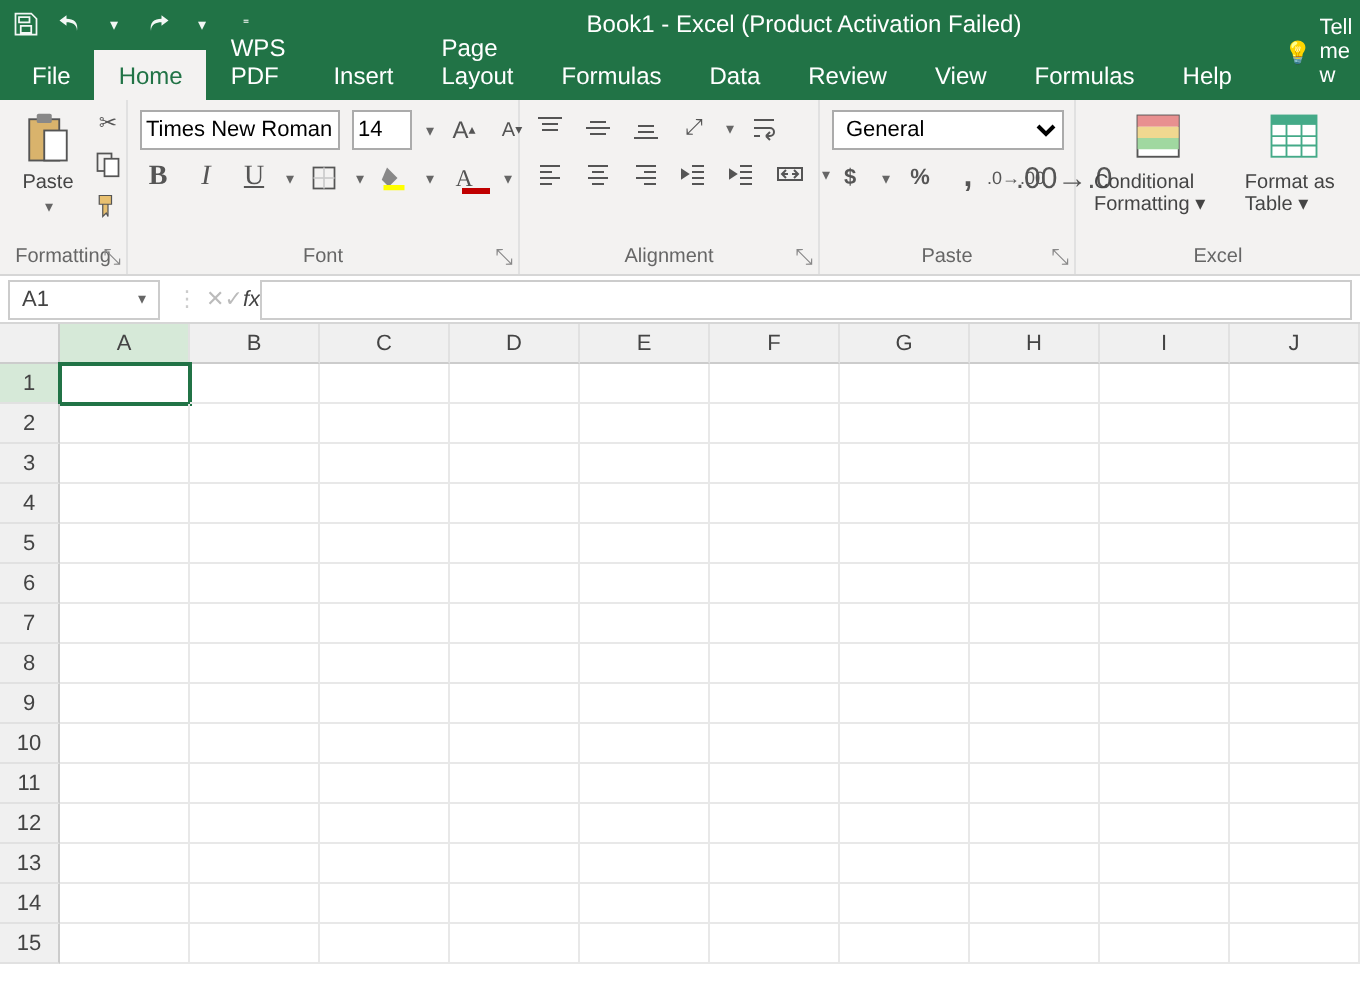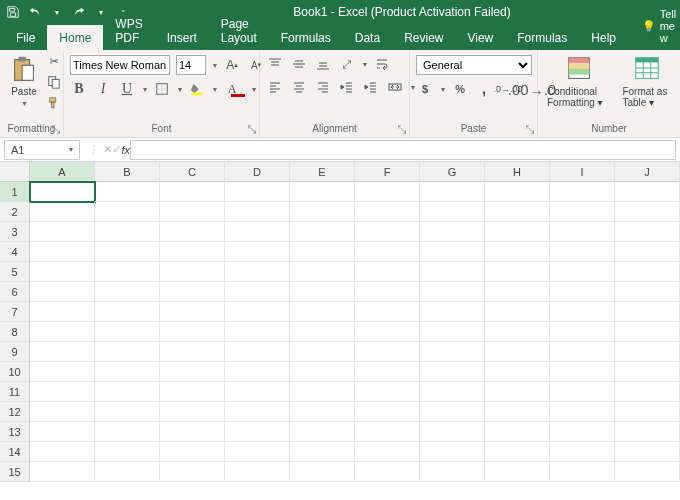--- a/index.html
+++ b/index.html
@@ -278,21 +278,21 @@
             <rect x="4" y="4" width="24" height="22" fill="#fff" stroke="#4a8"></rect>
             <rect x="4" y="4" width="24" height="5" fill="#4a8"></rect>
             <line x1="12" y1="4" x2="12" y2="26" stroke="#4a8"></line>
             <line x1="20" y1="4" x2="20" y2="26" stroke="#4a8"></line>
             <line x1="4" y1="15" x2="28" y2="15" stroke="#4a8"></line>
             <line x1="4" y1="20" x2="28" y2="20" stroke="#4a8"></line>
           </svg>
         <span class="lbl">Format as Table ▾</span>
       </div>
     </div>
-    <div class="group-label">Number</div>
+    <div class="group-label">Excel</div>
   </div>
 </div>
 
 <div class="cellref">
   <div class="namebox">
       <span>A1</span>
       <span style="margin-left:auto" class="dd-arrow">▾</span>
     </div>
   <span class="fx-sep">⋮</span>
   <span class="fi" style="color:#bbb">✕</span>

